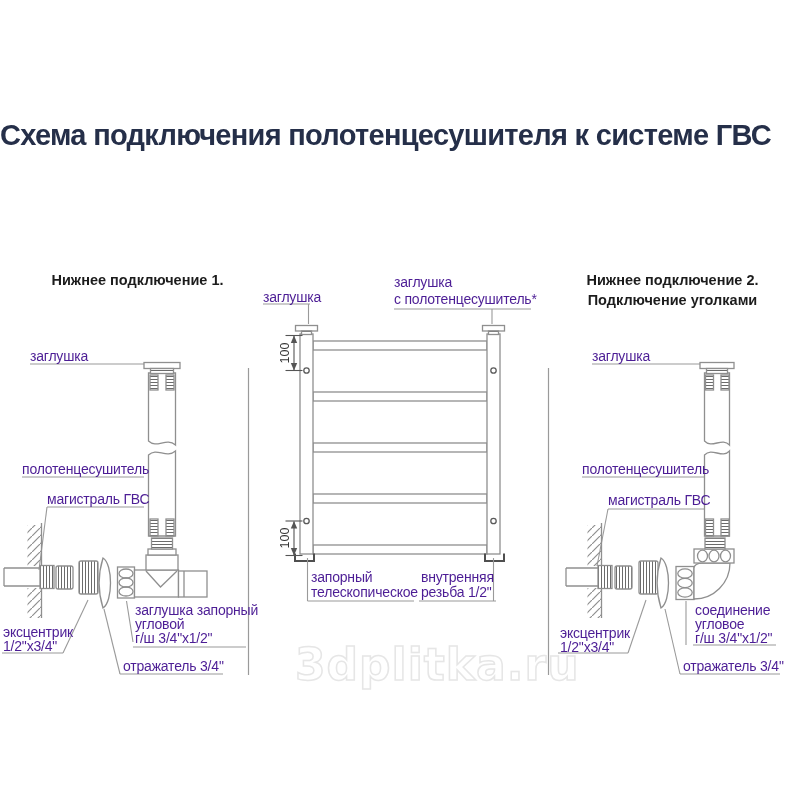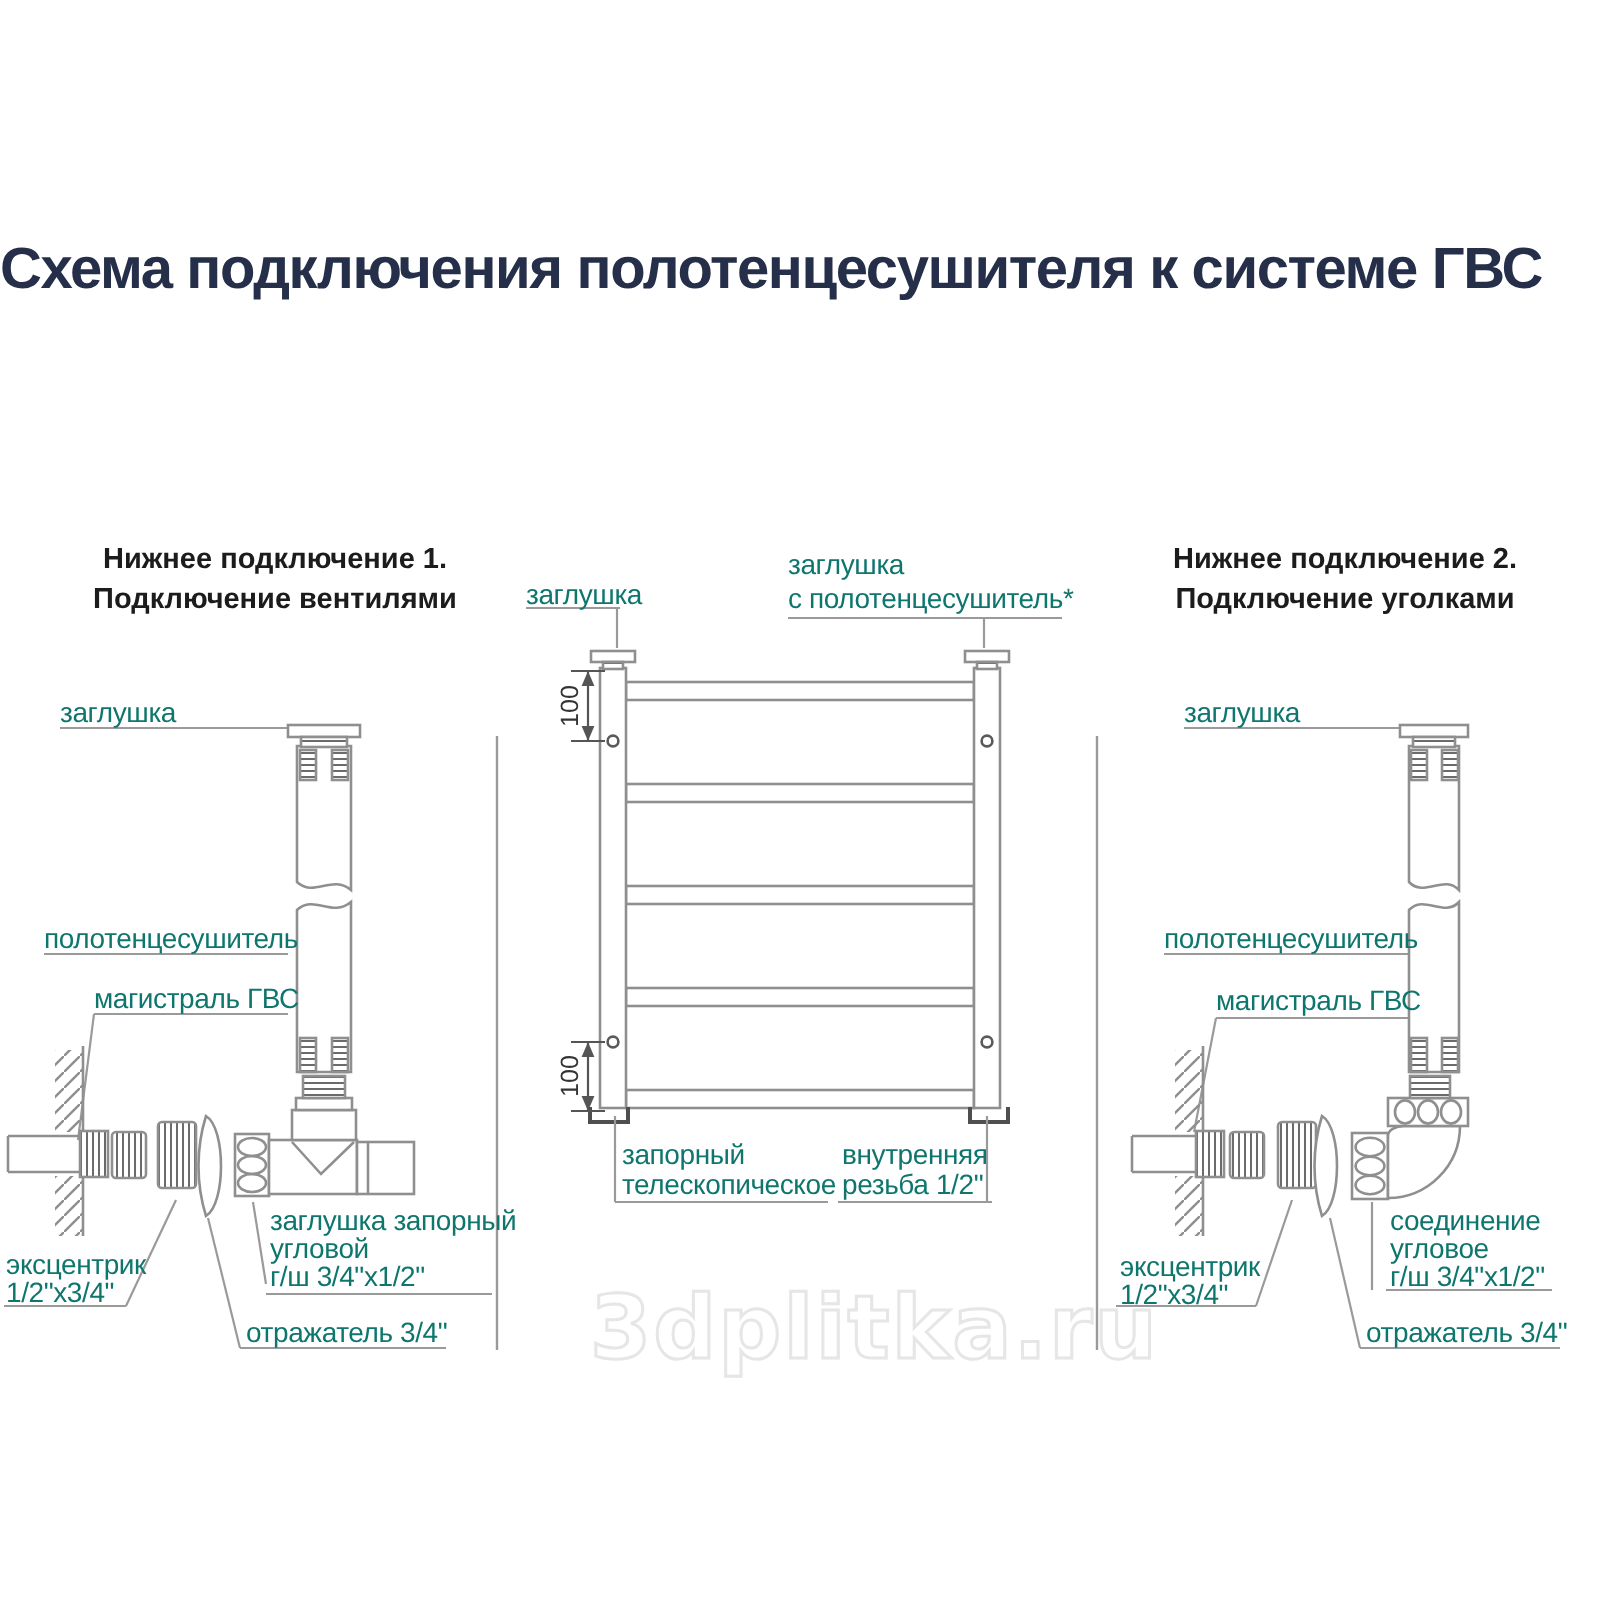--- a/index.html
+++ b/index.html
@@ -9,21 +9,21 @@
   }
   .title{
     position:absolute;left:0;top:119px;width:764px;text-align:left;
     font-size:29px;font-weight:bold;letter-spacing:-0.7px;white-space:nowrap;color:#252f49;
   }
   .sec-head{
     position:absolute;width:245px;text-align:center;font-size:14.5px;font-weight:bold;
     color:#1c1c1c;white-space:nowrap;
   }
   .lbl{
-    position:absolute;font-size:14px;letter-spacing:-0.2px;color:#0f766e;white-space:nowrap;line-height:14px;
+    position:absolute;font-size:14px;letter-spacing:-0.2px;color:#4c1d95;white-space:nowrap;line-height:14px;
   }
   .dim{
     position:absolute;width:30px;height:14px;text-align:center;font-size:12.5px;color:#333;
     transform:rotate(-90deg);transform-origin:center;white-space:nowrap;
   }
   .watermark{
     position:absolute;left:295px;top:639px;font-size:44px;letter-spacing:1px;
     font-family:"DejaVu Sans",sans-serif;font-weight:bold;
     color:#ffffff;-webkit-text-stroke:1.5px #e6e6e6;white-space:nowrap;
   }
@@ -243,21 +243,20 @@
         <rect x="706.5" y="368.5" width="21" height="5" fill="url(#pH)"></rect>
       </g>
     </g>
   </svg>
 
   <div class="watermark">3dplitka.ru</div>
 
   <div class="title">Схема подключения полотенцесушителя к системе ГВС</div>
 
   <div class="sec-head" style="left:15px;top:272px;">Нижнее подключение 1.</div>
-  <div class="sec-head" style="left:15px;top:292px;">Подключение вентилями</div>
   <div class="sec-head" style="left:550px;top:272px;">Нижнее подключение 2.</div>
   <div class="sec-head" style="left:550px;top:292px;">Подключение уголками</div>
 
   <div class="lbl" style="left:30px;top:349px;">заглушка</div>
   <div class="lbl" style="left:22px;top:462px;">полотенцесушитель</div>
   <div class="lbl" style="left:47px;top:492px;">магистраль ГВС</div>
   <div class="lbl" style="left:135px;top:603px;">заглушка запорный</div>
   <div class="lbl" style="left:135px;top:617px;">угловой</div>
   <div class="lbl" style="left:135px;top:631px;">г/ш 3/4"х1/2"</div>
   <div class="lbl" style="left:3px;top:625px;">эксцентрик</div>

